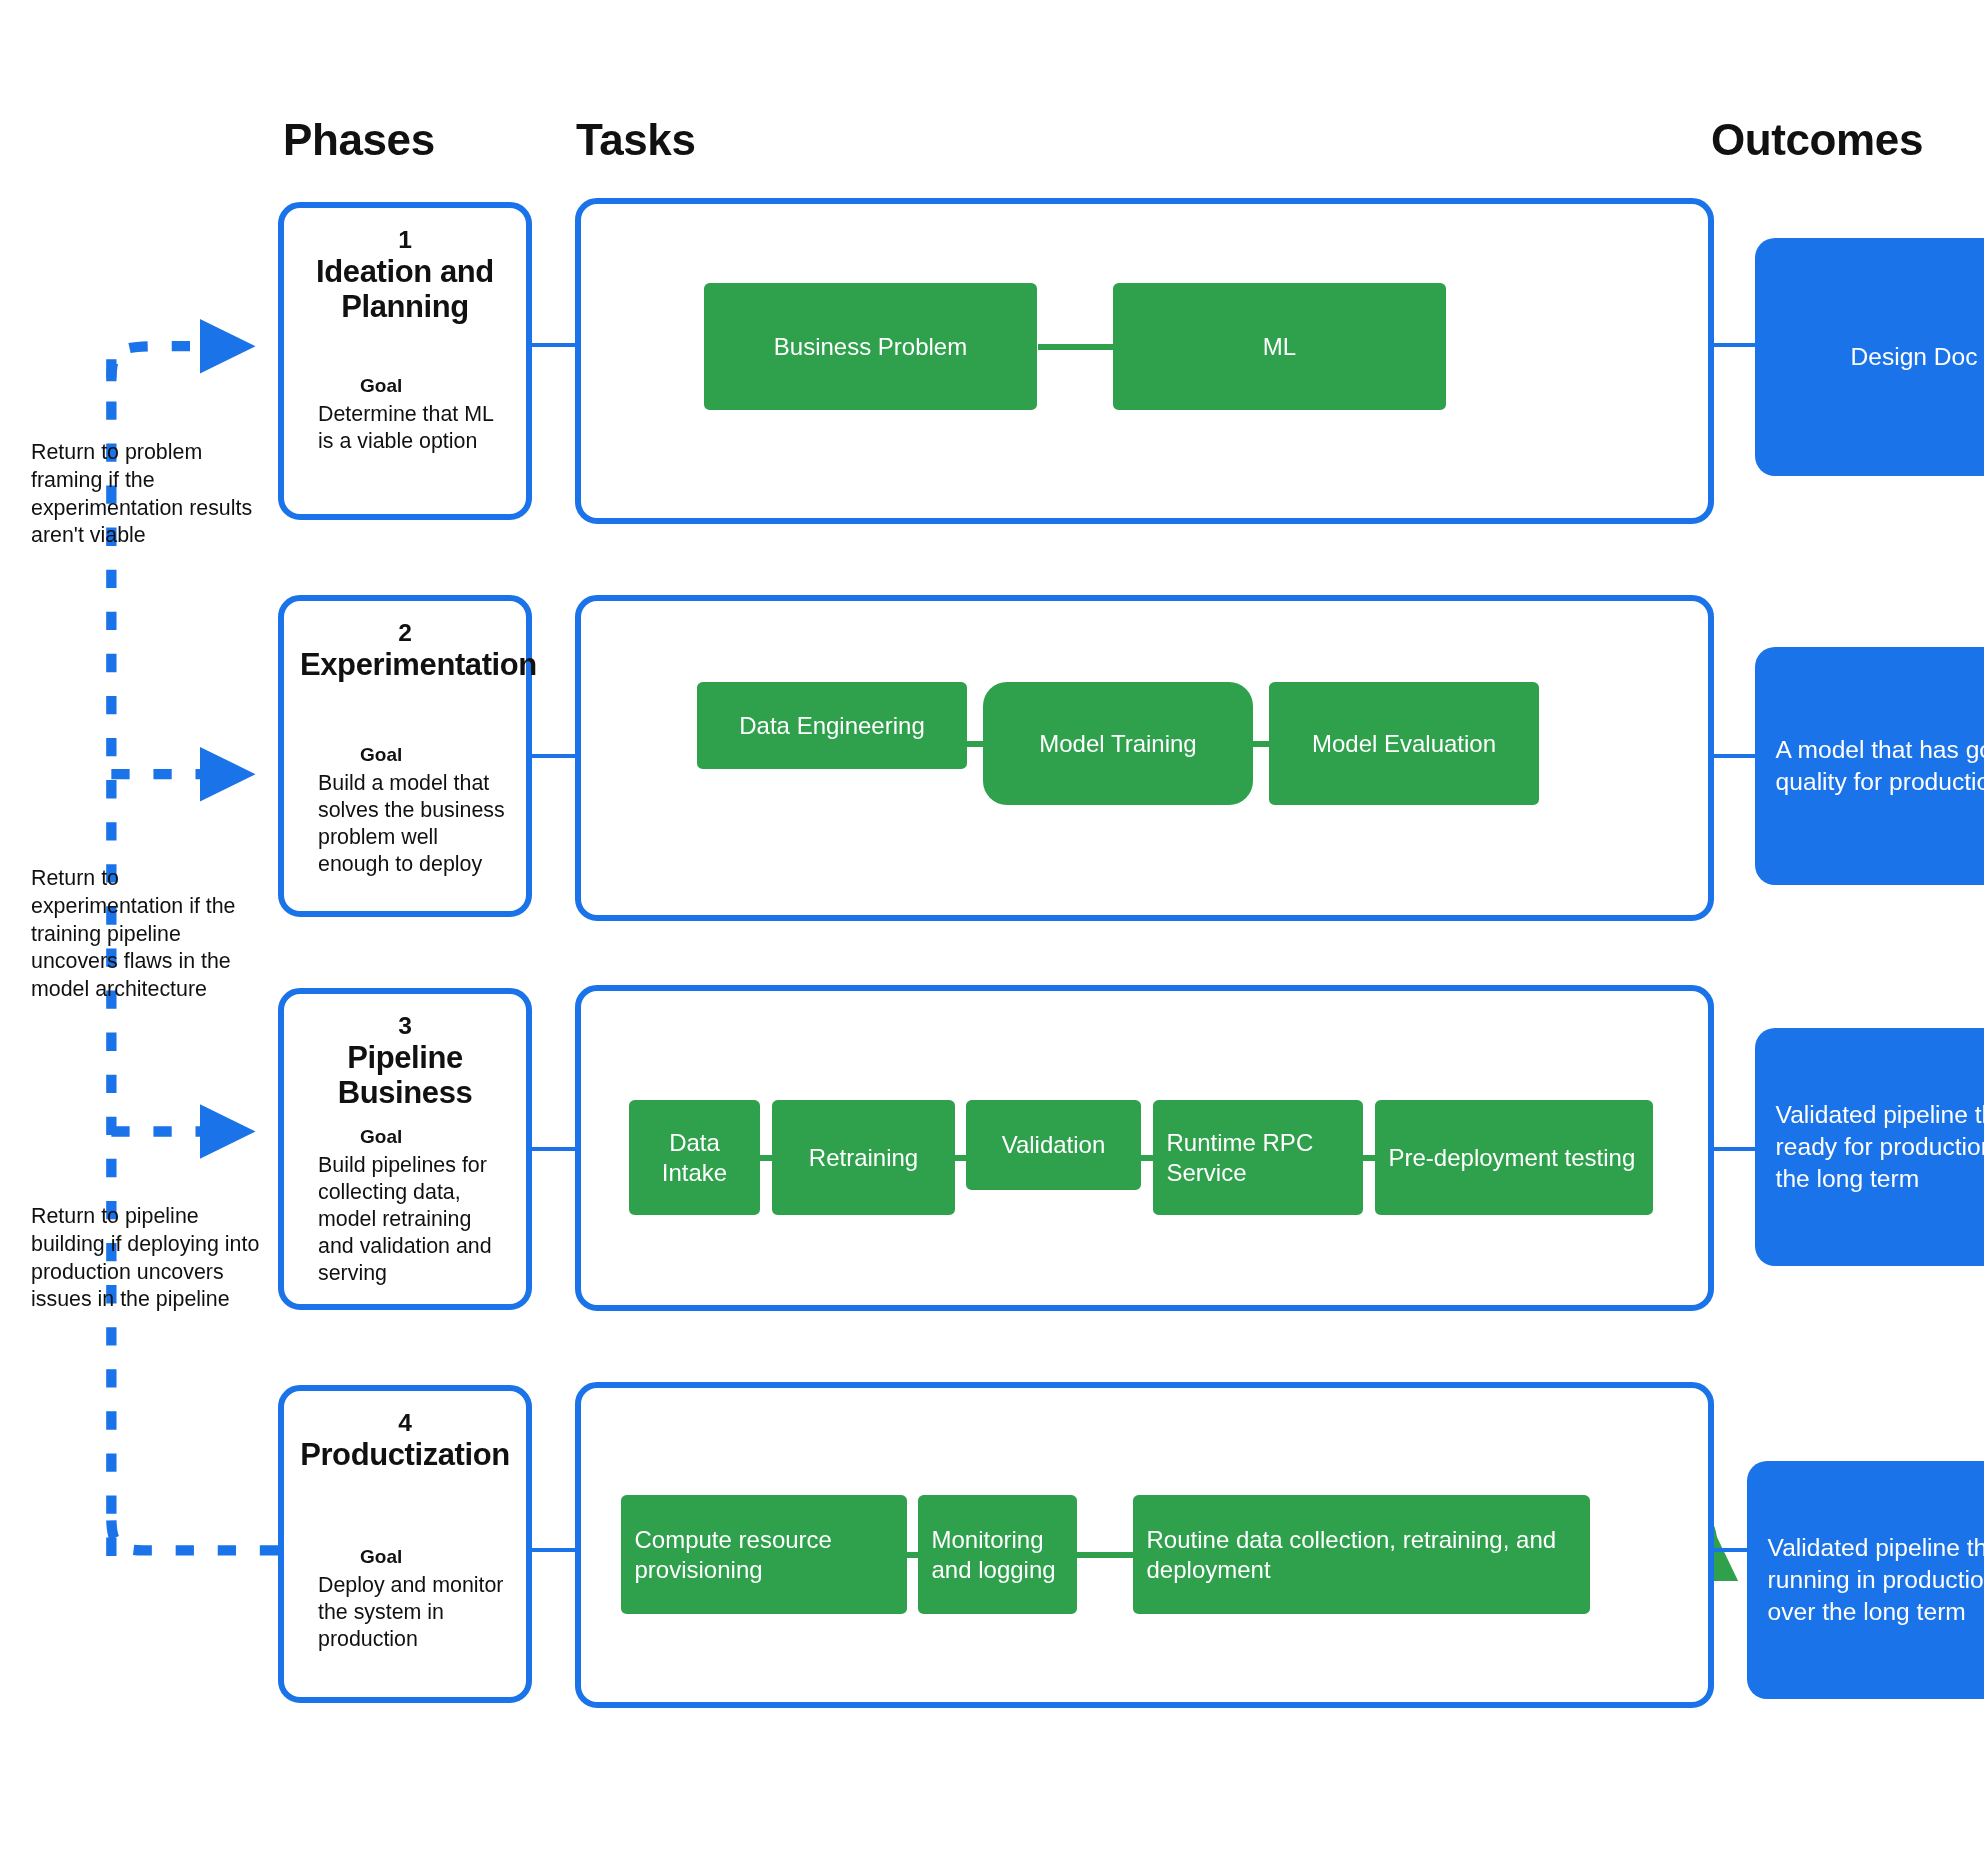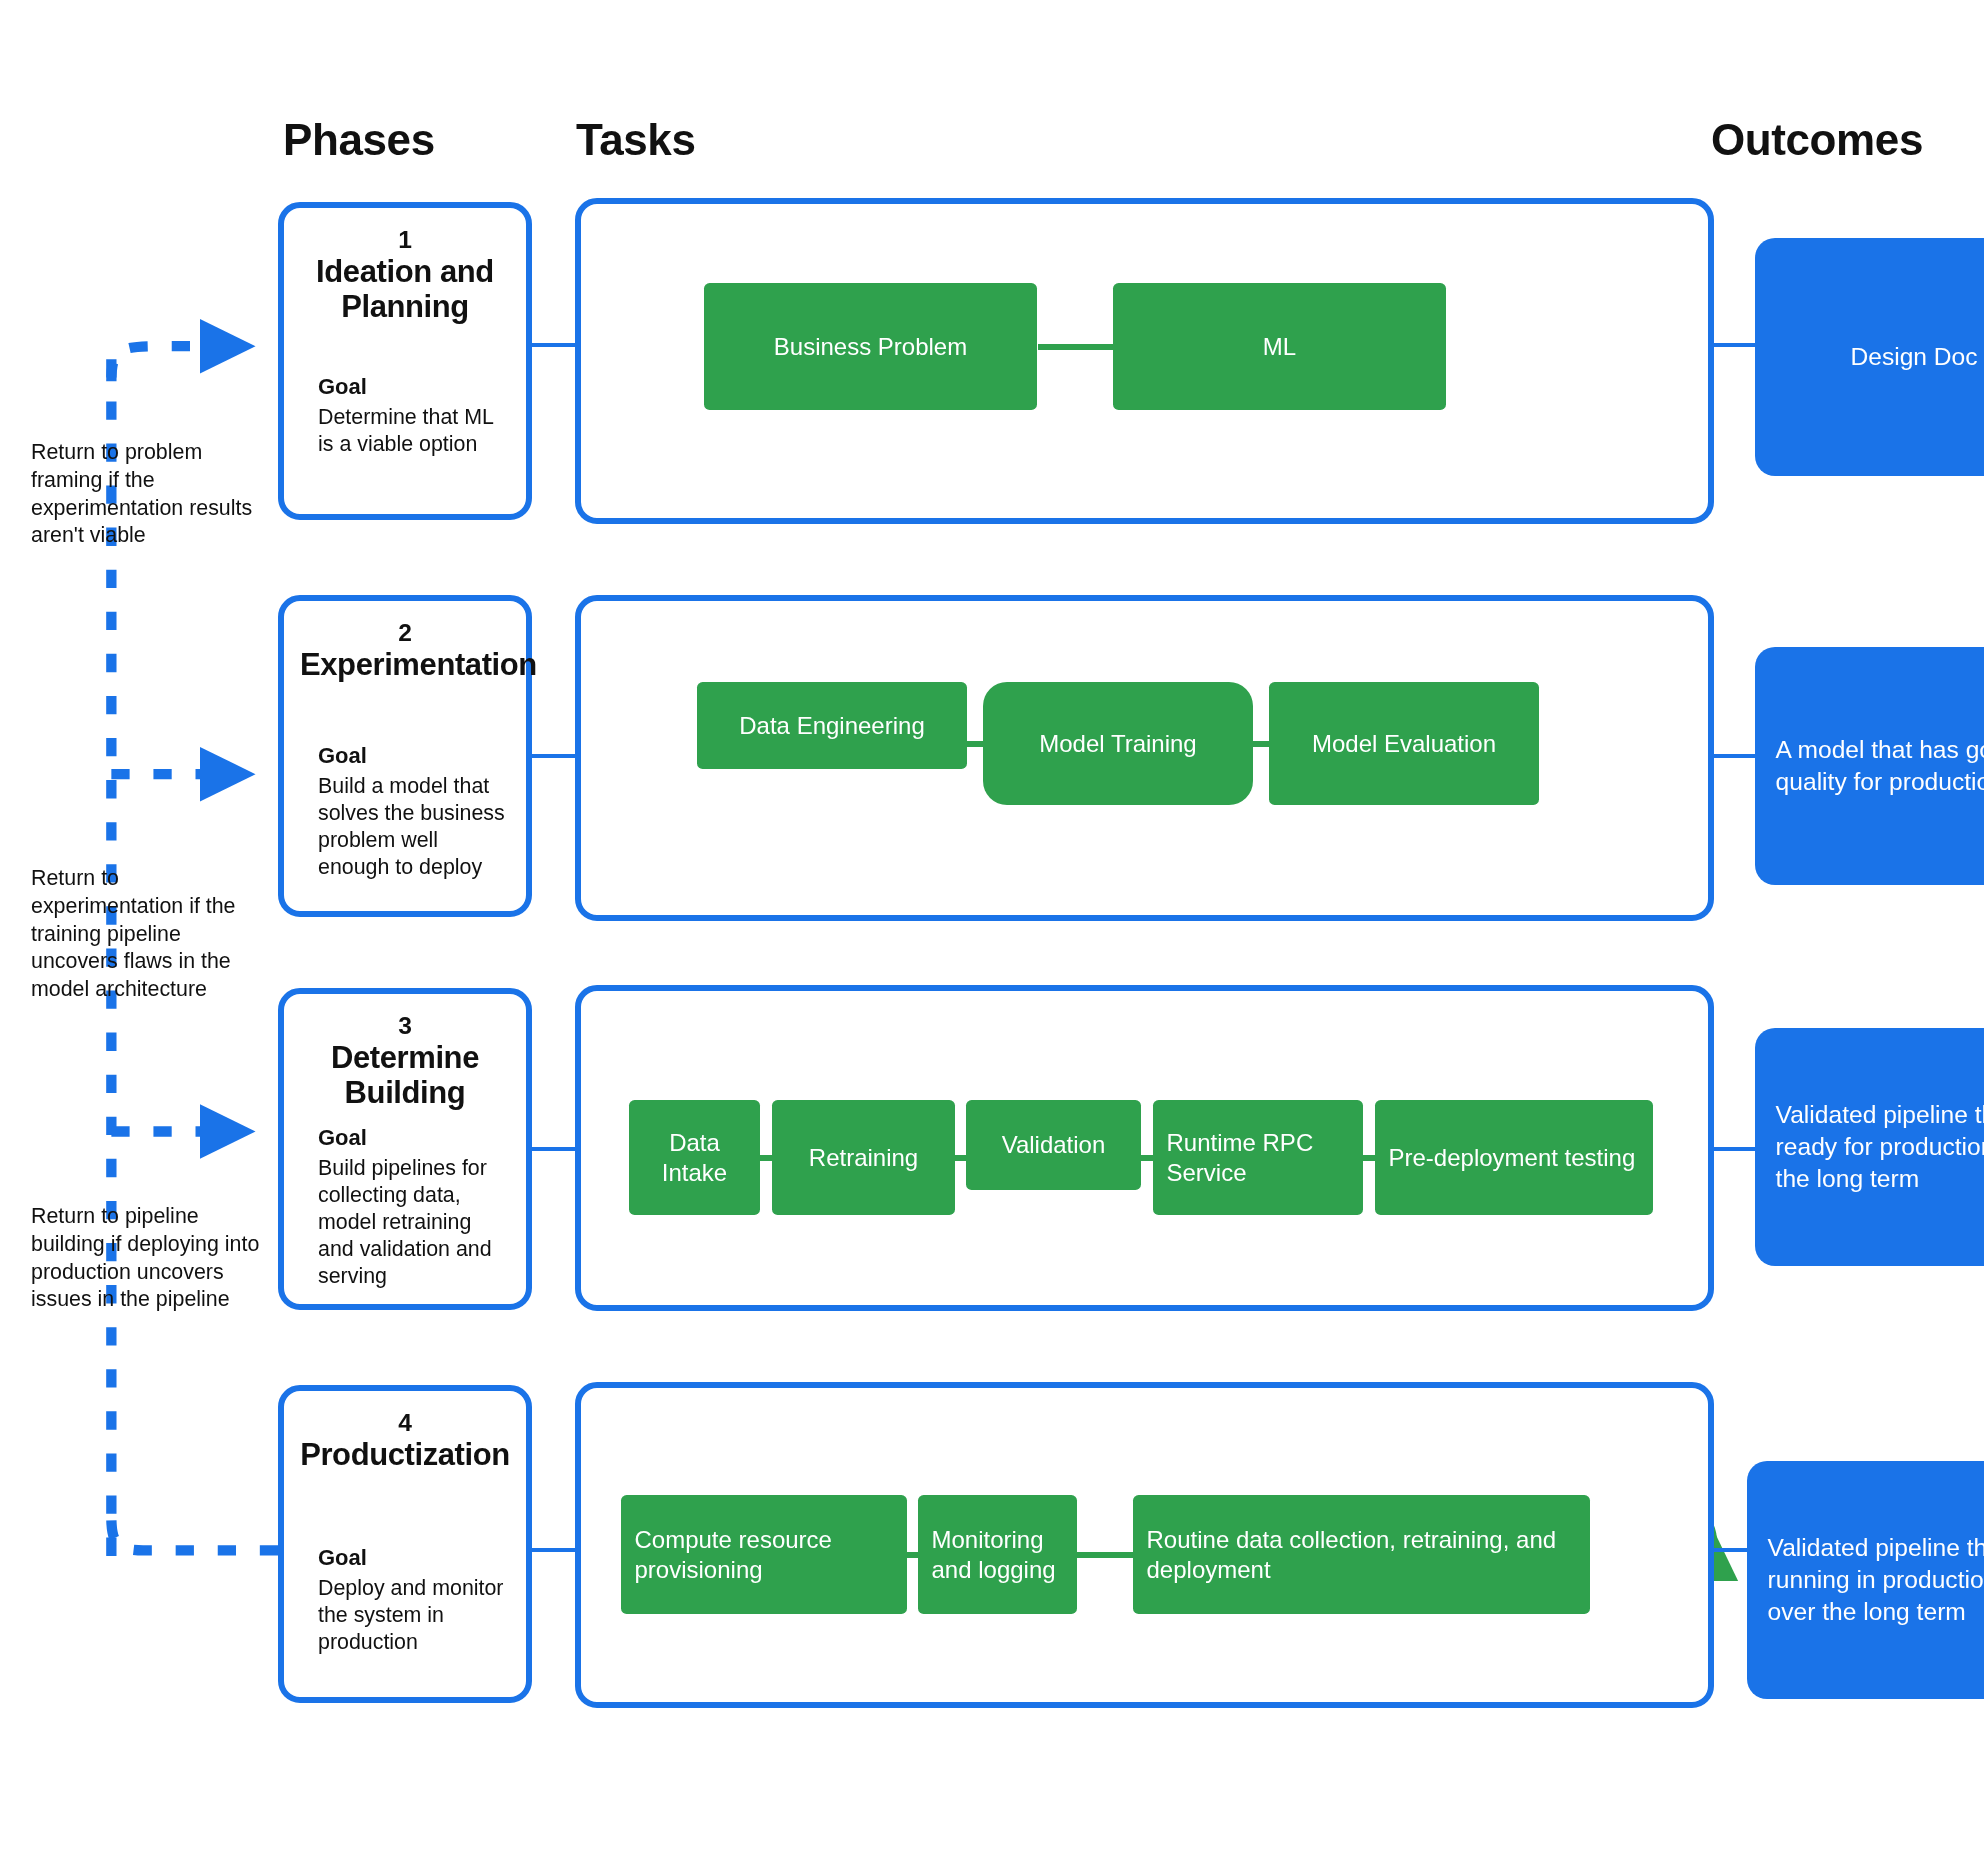--- a/index.html
+++ b/index.html
@@ -7,21 +7,21 @@
   #stage{position:relative;width:2253px;height:1858px;background:#fff;overflow:hidden;}
 
   
   .col-header{position:absolute;font-size:44px;font-weight:700;letter-spacing:-0.4px;color:#111;white-space:nowrap;}
 
   
   .phase-card{position:absolute;background:#ffffff;border:6.7px solid #1a73e8;border-radius:22px;box-sizing:border-box;}
   .phase-num{position:absolute;left:0;right:0;top:18px;text-align:center;font-size:24.6px;font-weight:700;color:#111;}
   .phase-title{position:absolute;left:16px;right:16px;top:47px;text-align:center;font-size:31px;font-weight:700;line-height:1.12;color:#111;letter-spacing:-0.4px;}
   .phase-goal-wrap{position:absolute;left:34px;right:16px;}
-  .goal-label{font-size:22px;font-weight:700;color:#111;line-height:1.12;margin-bottom:4.8px;}
+  .goal-label{font-size:19px;font-weight:700;color:#111;line-height:1.12;margin-bottom:4.8px;margin-left:42px;}
   .goal-text{font-size:21.4px;font-weight:400;color:#111;line-height:1.26;}
 
   
   .tasks-panel{position:absolute;background:#fff;border:6.7px solid #1a73e8;border-radius:22px;box-sizing:border-box;}
 
   
   .gbox{position:absolute;background:#34a853;background:#2fa14d;border-radius:5.6px;display:flex;align-items:center;box-sizing:border-box;}
   .gbox span{color:#ffffff;font-size:24px;line-height:1.22;font-weight:400;display:block;width:100%;}
   .gbox.c span{text-align:center;}
   .gbox.l span{text-align:left;}
@@ -151,21 +151,21 @@
     </div>
   </div>
   <div class="bconn" style="left:1709px;top:754px;width:48px;"></div>
 
   <div class="outcome" style="left:1755px;top:647px;width:318px;height:238px;">
     <span>A model that has good quality for production</span>
   </div>
 
   <div class="phase-card" style="left:278px;top:988px;width:254px;height:322px;">
     <div class="phase-num">3</div>
-    <div class="phase-title">Determine Building</div>
+    <div class="phase-title">Pipeline Business</div>
     <div class="phase-goal-wrap" style="top:132px;">
       <div class="goal-label">Goal</div>
       <div class="goal-text">Build pipelines for collecting data, model retraining and validation and serving</div>
     </div>
   </div>
   <div class="bconn" style="left:528px;top:1147px;width:48px;"></div>
 
   <div class="tasks-panel" style="left:575px;top:985px;width:1139px;height:326px;">
     <div class="gbox c" style="left:48px;top:109px;width:131px;height:115px;">
       <span class="pad">Data Intake</span>

